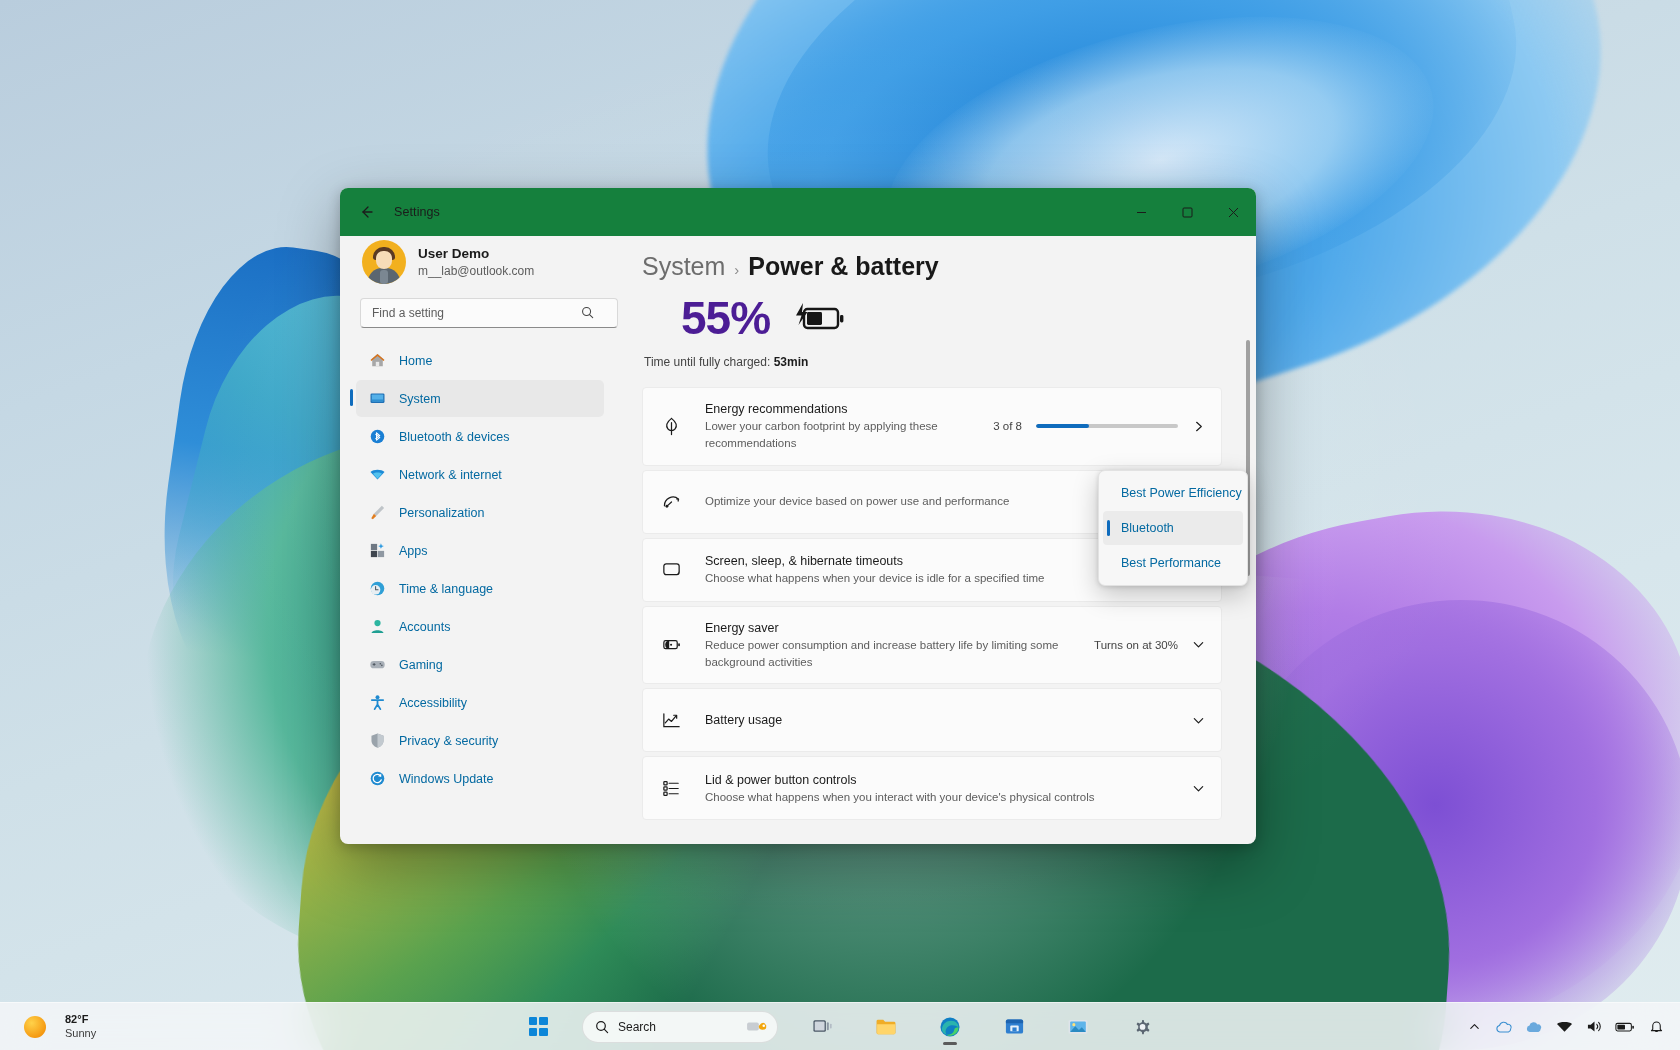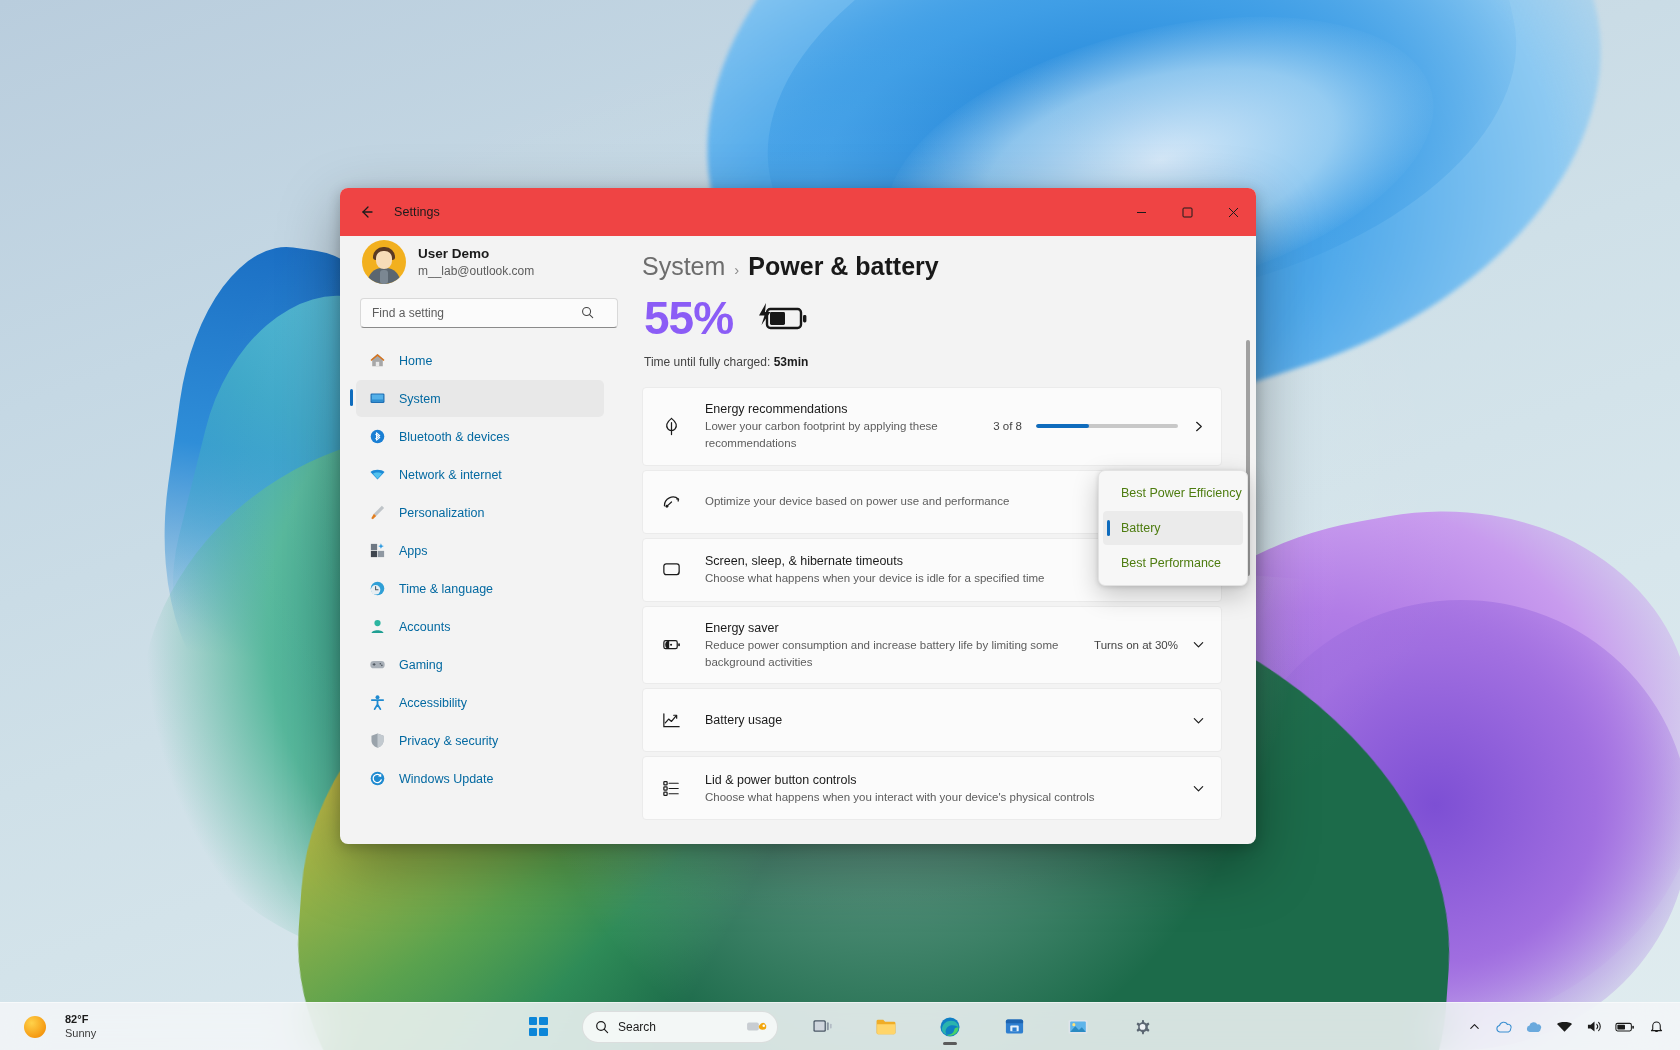--- a/index.html
+++ b/index.html
@@ -104,21 +104,21 @@
     border-radius: 8px;
     box-shadow: 0 22px 60px rgba(0,0,0,0.34), 0 3px 14px rgba(0,0,0,0.22);
     overflow: hidden;
     display: flex; flex-direction: column;
   }
 
   
   .titlebar {
     height: 48px; flex: 0 0 48px;
     display: flex; align-items: center;
-    background: #ef4444;
+    background: #15803d;
     position: relative;
   }
   .back-btn {
     width: 32px; height: 32px; margin-left: 10px;
     display: flex; align-items: center; justify-content: center;
     border-radius: 4px; cursor: pointer;
     color: #1b1b1b;
   }
   .title-text {
     font-size: 12.5px; color: #1b1b1b; margin-left: 12px;
@@ -202,21 +202,21 @@
   }
   .breadcrumb {
     display: flex; align-items: baseline; gap: 9px;
     padding-top: 16px; margin-bottom: 14px;
   }
   .bc-parent { font-size: 25px; color: #6d6d6d; cursor: pointer; }
   .bc-sep { font-size: 15px; color: #8a8a8a; }
   .bc-current { font-size: 25px; font-weight: bold; color: #191919; }
 
   .battery-head { display: flex; align-items: center; gap: 20px; margin: 6px 0 0 2px; }
-  .battery-pct { font-size: 46px; font-weight: bold; color: #8b5cf6; letter-spacing: -1px; line-height: 1; }
+  .battery-pct { font-size: 46px; font-weight: bold; color: #4c1d95; letter-spacing: -1px; line-height: 1; margin-left: 37px; }
   .battery-glyph { margin-top: 4px; }
 
   .charge-line { font-size: 12px; color: #444; margin: 14px 0 18px 2px; }
   .charge-line b { color: #1b1b1b; font-weight: bold; }
 
   .cards { display: flex; flex-direction: column; gap: 4px; }
   .card {
     background: #fbfbfb;
     border: 1px solid #ebebeb;
     border-radius: 4px;
@@ -256,21 +256,21 @@
     width: 150px;
     background: #f7f7f7;
     border: 1px solid #e2e2e2;
     border-radius: 7px;
     box-shadow: 0 9px 26px rgba(0,0,0,0.22), 0 1px 5px rgba(0,0,0,0.14);
     padding: 4px 0;
     z-index: 50;
   }
   .fly-item {
     height: 34px; display: flex; align-items: center;
-    padding-left: 18px; font-size: 12.5px; color: #4d7c0f;
+    padding-left: 18px; font-size: 12.5px; color: #0369a1;
     position: relative; cursor: pointer; margin: 1px 4px; border-radius: 4px;
   }
   .fly-item.selected { background: rgba(0,0,0,0.048); }
   .fly-item.selected::before {
     content: ''; position: absolute; left: 4px; top: 9px;
     width: 3px; height: 16px; border-radius: 2px; background: #0f6cbd;
   }
 
   
   #taskbar {
@@ -698,21 +698,21 @@
         </div>
     </div>
   </div>
 </div>
 
 <div id="power-mode-flyout">
   <div class="fly-item">
     <span>Best Power Efficiency</span>
   </div>
   <div class="fly-item selected">
-    <span>Battery</span>
+    <span>Bluetooth</span>
   </div>
   <div class="fly-item">
     <span>Best Performance</span>
   </div>
 </div>
 
 <div id="taskbar">
 
   <div class="weather">
     <div class="sun"></div>

